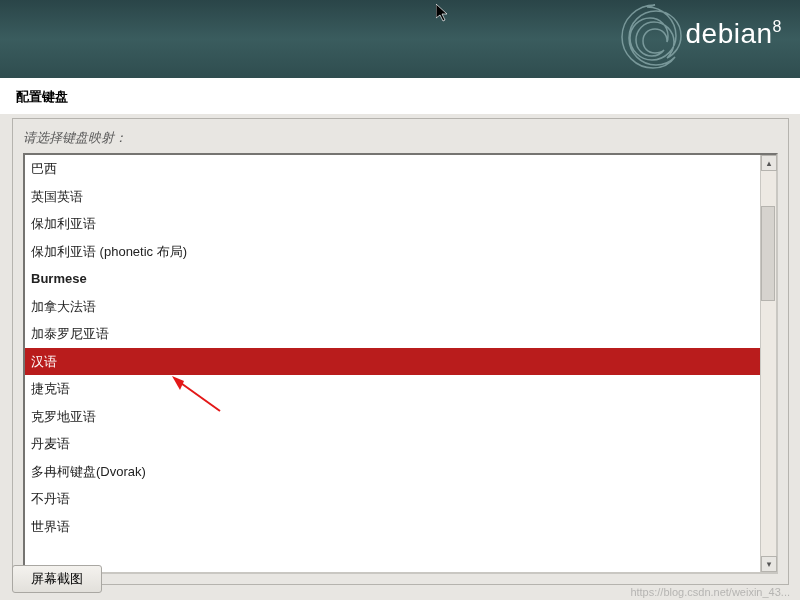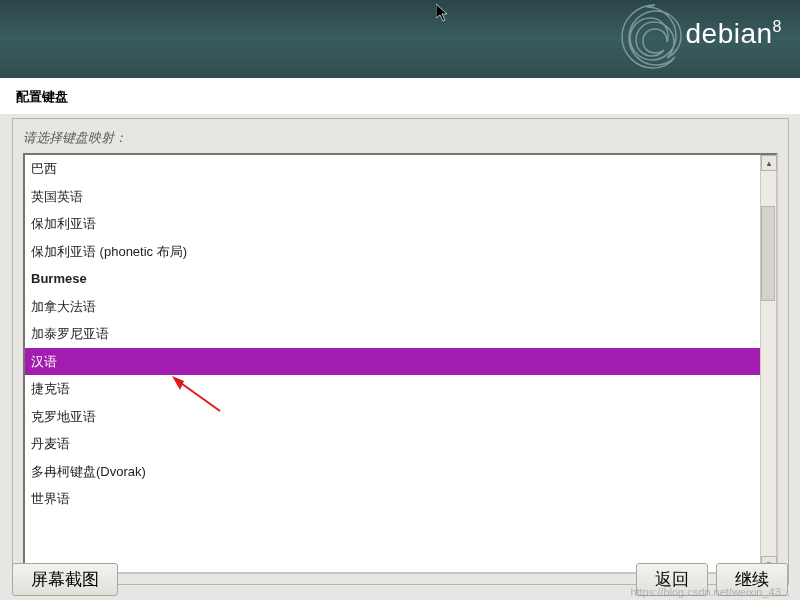--- a/index.html
+++ b/index.html
@@ -81,21 +81,21 @@
       font-size: 13px;
       line-height: 1.5;
       cursor: pointer;
       color: #222;
       border-bottom: none;
     }
     .list-item.bold {
       font-weight: bold;
     }
     .list-item.selected {
-      background: #a21caf;
+      background: #b91c1c;
       color: #fff;
     }
     .scrollbar {
       width: 16px;
       background: #e8e6e2;
       border-left: 1px solid #c9c7c2;
       position: relative;
       display: flex;
       flex-direction: column;
       justify-content: space-between;
@@ -135,21 +135,21 @@
       height: 36px;
       display: flex;
       justify-content: space-between;
       align-items: center;
       padding: 0 12px 6px 12px;
     }
     .btn {
       border: 1px solid #a9a7a2;
       background: linear-gradient(to bottom, #f4f2ee, #e2e0db);
       padding: 4px 18px;
-      font-size: 17px;
+      font-size: 13px;
       border-radius: 3px;
       cursor: pointer;
     }
     .btn-group {
       display: flex;
       gap: 8px;
     }
     .arrow-annot {
       position: absolute;
       left: 170px;
@@ -194,38 +194,35 @@
         <div class="list-item">保加利亚语</div>
         <div class="list-item">保加利亚语 (phonetic 布局)</div>
         <div class="list-item bold">Burmese</div>
         <div class="list-item">加拿大法语</div>
         <div class="list-item">加泰罗尼亚语</div>
         <div class="list-item selected">汉语</div>
         <div class="list-item">捷克语</div>
         <div class="list-item">克罗地亚语</div>
         <div class="list-item">丹麦语</div>
         <div class="list-item">多冉柯键盘(Dvorak)</div>
+        <div class="list-item">不丹语</div>
         <div class="list-item">世界语</div>
       </div>
     <div class="scrollbar">
       <div class="arrow">▴</div>
       <div class="track">
         <div class="thumb"></div>
       </div>
       <div class="arrow">▾</div>
     </div>
   </div>
 </div>
 
 <div class="bottom-bar">
   <button class="btn">屏幕截图</button>
-  <div class="btn-group">
-    <button class="btn">返回</button>
-    <button class="btn">继续</button>
-  </div>
 </div>
 
 <svg class="arrow-annot" width="60" height="40">
   <line x1="50" y1="35" x2="8" y2="5" stroke="#e31818" stroke-width="2"></line>
   <polygon points="2,0 14,5 10,14" fill="#e31818"></polygon>
 </svg>
 
 <div class="watermark">https://blog.csdn.net/weixin_43...</div>
 
 </body></html>

